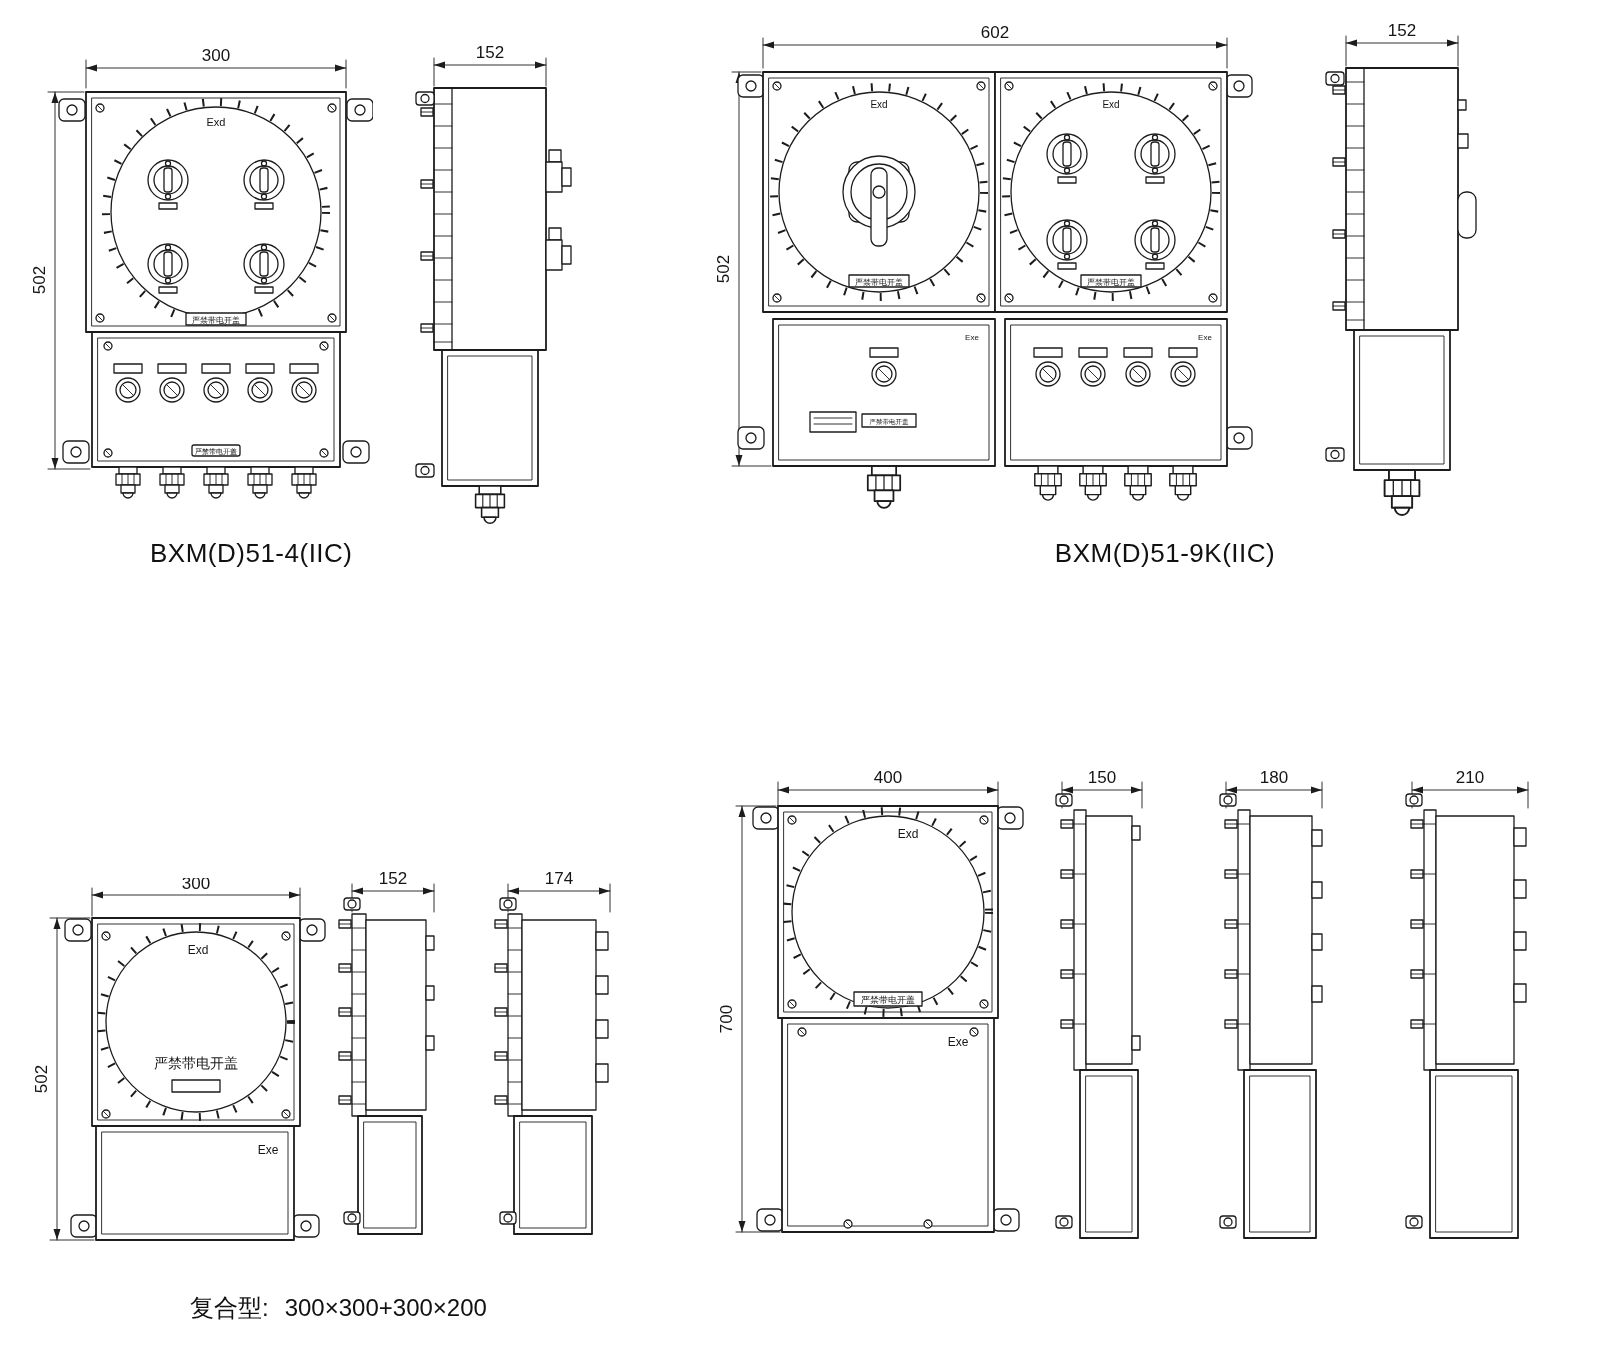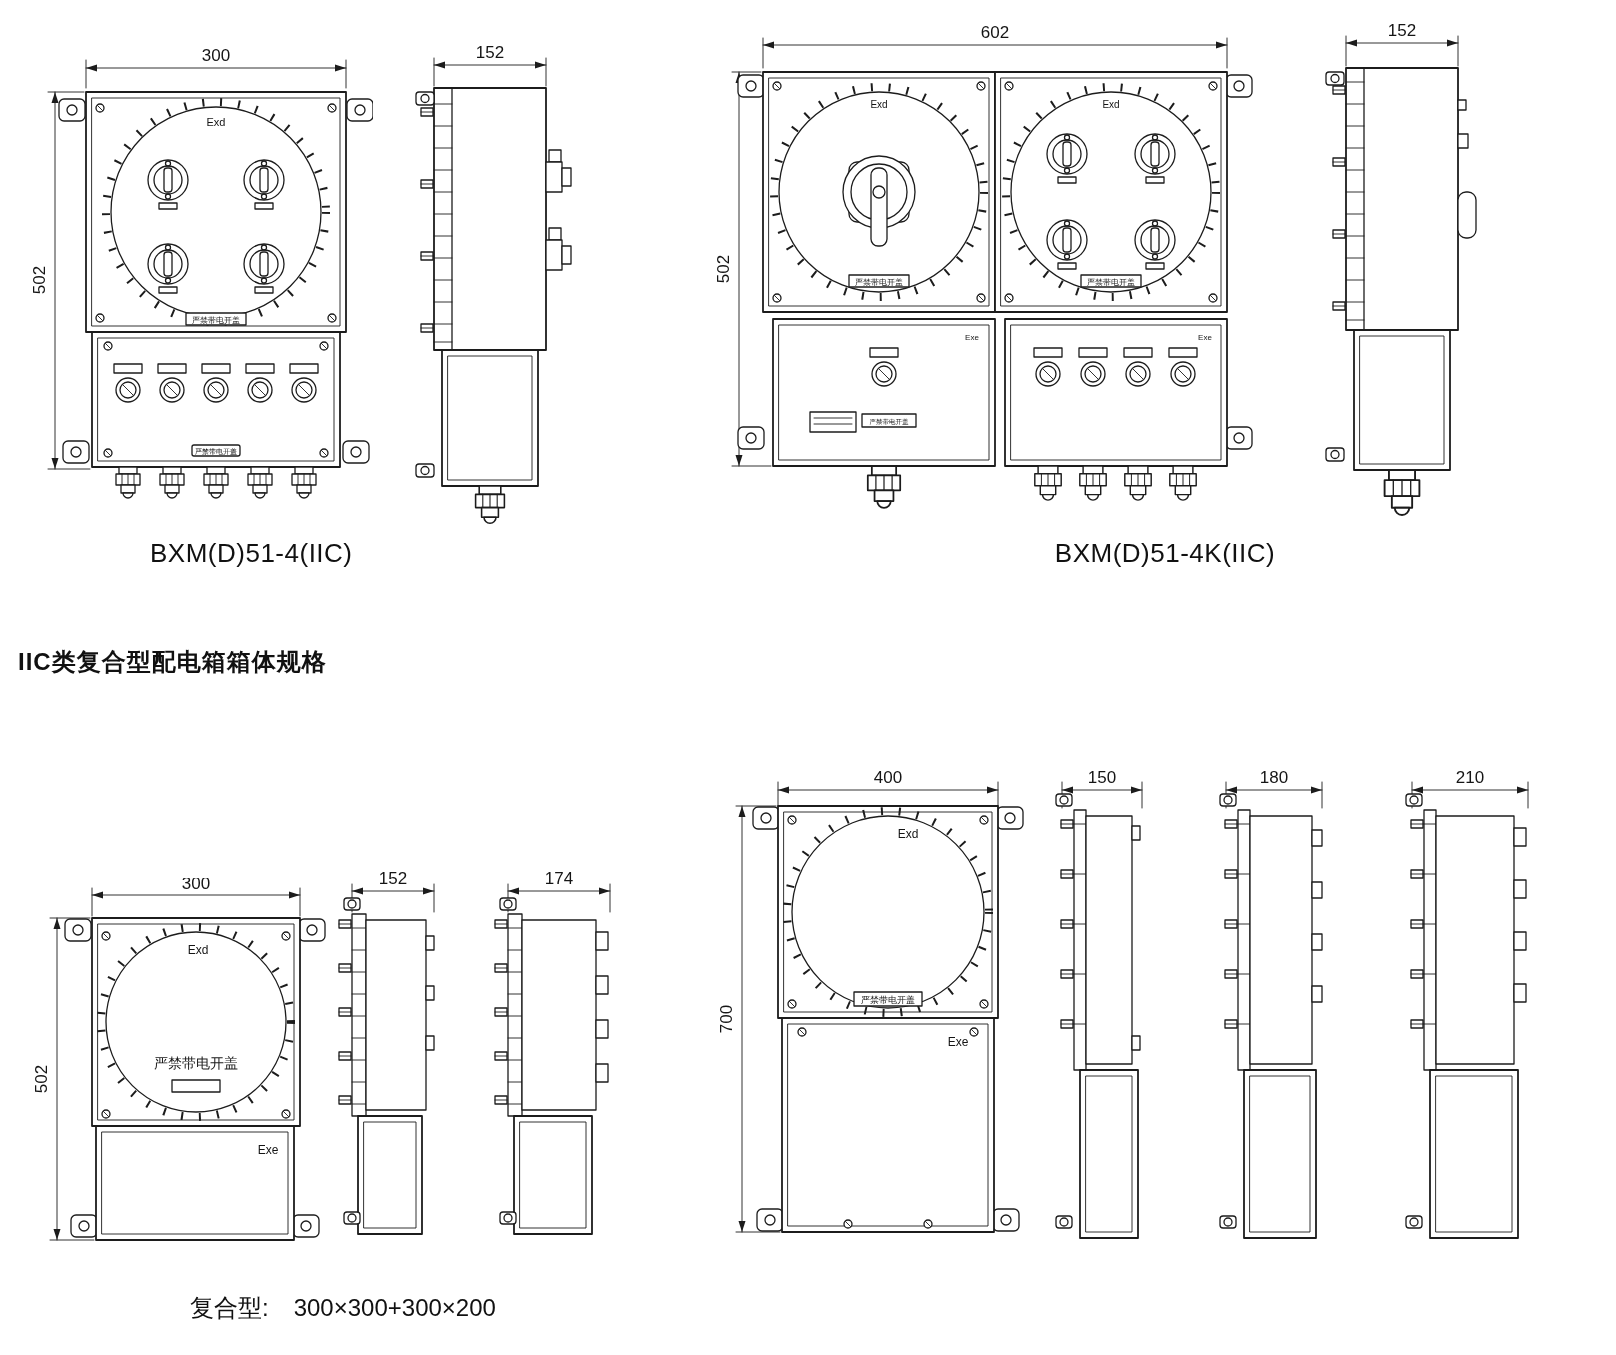--- a/index.html
+++ b/index.html
@@ -12,21 +12,21 @@
   .thick{stroke-width:1.8}
   .fw{fill:#ffffff}
   .ah{fill:#1c1c1c;stroke:none}
   .ticks{fill:none;stroke:#1c1c1c;stroke-width:8;stroke-dasharray:2 16}
   text{fill:#151515;font-family:"Liberation Sans","DejaVu Sans",sans-serif}
   .dimtxt{font-size:17px;text-anchor:middle}
   .mark{text-anchor:middle}
   .cap{position:absolute;font-size:26px;color:#111;letter-spacing:.5px}
   .cap2{position:absolute;font-size:24px;color:#111}
   .cap2 span{display:inline-block}
-  .cap2 .gap{margin-left:25px}
+  .cap2 .gap{margin-left:16px}
   .stitle{position:absolute;font-size:24px;font-weight:600;color:#111;letter-spacing:1px}
 </style>
 </head>
 <body>
 
 <div id="page">
 
 <svg width="0" height="0" style="position:absolute" aria-hidden="true">
   <defs>
     <g id="lug">
@@ -272,23 +272,22 @@
         <circle cx="29" cy="64.5" r="4" class="ln"></circle>
   </g>
   <g>
     <rect x="20" y="434" width="18" height="13" rx="3" class="ln fw"></rect>
         <circle cx="29" cy="440.5" r="4" class="ln"></circle>
   </g>
   <use href="#gland" transform="translate(96,456) scale(1.45)"></use>
 </svg>
 
 <div class="cap" style="left:150px;top:538px;width:420px;text-align:left">BXM(D)51-4(IIC)</div>
-<div class="cap" style="left:950px;top:538px;width:430px;text-align:center">BXM(D)51-4K(IIC)</div>
-
-<div class="stitle" style="left:18px;top:646px">IIC类复合型配电箱箱体规格</div>
+<div class="cap" style="left:950px;top:538px;width:430px;text-align:center">BXM(D)51-9K(IIC)</div>
+
 
 <svg class="drw" style="left:30px;top:878px" width="302" height="390" viewBox="0 0 302 390">
   <g>
     <line x1="62" y1="38" x2="62" y2="10" class="ln thin"></line>
     <line x1="270" y1="38" x2="270" y2="10" class="ln thin"></line>
     <line x1="62" y1="17" x2="270" y2="17" class="ln thin"></line>
     <path class="ah" d="M62,17l11,-3.5v7z"></path>
         <path class="ah" d="M270,17l-11,-3.5v7z"></path>
     <text x="166" y="11" class="dimtxt">300</text>
   </g>

